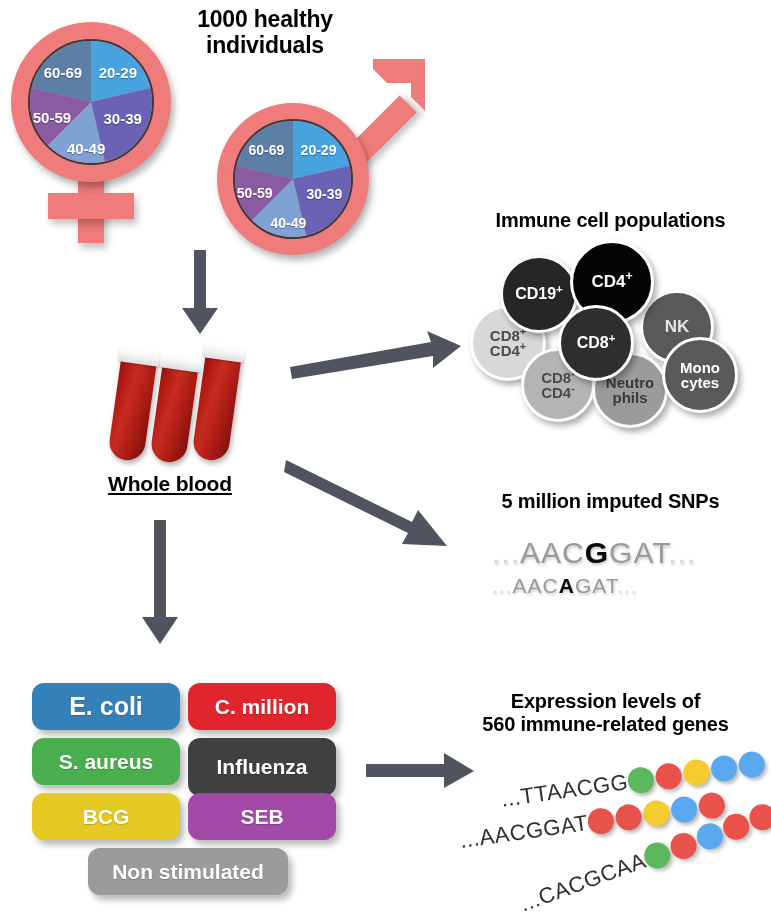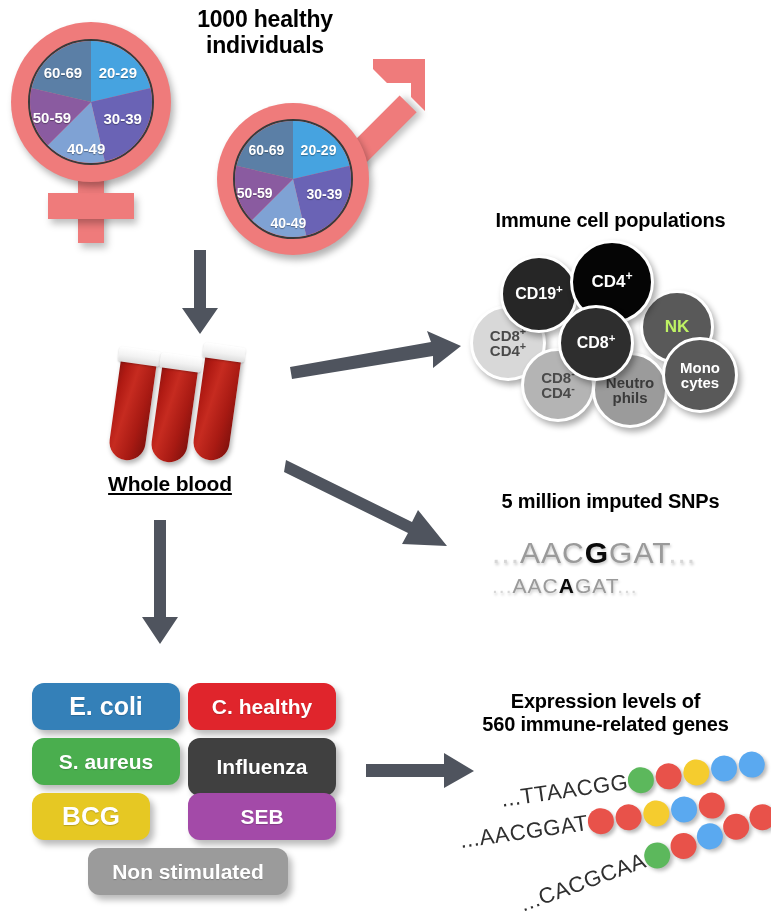--- a/index.html
+++ b/index.html
@@ -255,21 +255,21 @@
     </div>
 
     <div class="cell" style="left:521px; top:348px; width:74px; height:74px; background:#b4b4b4; color:#4a4a4a; font-size:15px; z-index:2;">
       <span>CD8<sup>-</sup><br>CD4<sup>-</sup></span>
     </div>
 
     <div class="cell" style="left:500px; top:255px; width:78px; height:78px; background:#262626; color:#ffffff; font-size:16px; z-index:3;">
       <span>CD19<sup>+</sup></span>
     </div>
 
-    <div class="cell" style="left:640px; top:290px; width:74px; height:74px; background:#595959; color:#bef264; font-size:17px; z-index:2;">
+    <div class="cell" style="left:640px; top:290px; width:74px; height:74px; background:#595959; color:#e5e5e5; font-size:17px; z-index:2;">
       <span>NK</span>
     </div>
 
     <div class="cell" style="left:570px; top:240px; width:84px; height:84px; background:#050505; color:#ffffff; font-size:17px; z-index:4;">
       <span>CD4<sup>+</sup></span>
     </div>
 
     <div class="cell" style="left:558px; top:305px; width:76px; height:76px; background:#2e2e2e; color:#ffffff; font-size:16px; z-index:5;">
       <span>CD8<sup>+</sup></span>
     </div>
@@ -287,26 +287,26 @@
 
   <div class="snp-row" style="left:492px; top:536px; font-size:30px;">
     <span class="dim">...</span><span class="mid">AAC</span><span class="hit">G</span><span class="mid">GAT</span><span class="dim">...</span>
   </div>
 
   <div class="snp-row" style="left:492px; top:574px; font-size:21px;">
     <span class="dim">...</span><span class="mid">AAC</span><span class="hit">A</span><span class="mid">GAT</span><span class="dim">...</span>
   </div>
 
   <div class="stim" style="left:32px; top:683px; width:148px; height:47px; background:#3480b8; font-size:25px;">E. coli</div>
-  <div class="stim" style="left:188px; top:683px; width:148px; height:47px; background:#e0252c; font-size:21px;">C. healthy</div>
+  <div class="stim" style="left:188px; top:683px; width:148px; height:47px; background:#e0252c; font-size:21px;">C. million</div>
 
   <div class="stim" style="left:32px; top:738px; width:148px; height:47px; background:#4aae4e; font-size:21px;">S. aureus</div>
   <div class="stim" style="left:188px; top:738px; width:148px; height:58px; background:#404040; font-size:21px;">Influenza</div>
 
-  <div class="stim" style="left:32px; top:793px; width:118px; height:47px; background:#e6c823; font-size:26px;">BCG</div>
+  <div class="stim" style="left:32px; top:793px; width:148px; height:47px; background:#e6c823; font-size:21px;">BCG</div>
   <div class="stim" style="left:188px; top:793px; width:148px; height:47px; background:#a34aa8; font-size:21px;">SEB</div>
 
   <div class="stim" style="left:88px; top:848px; width:200px; height:47px; background:#9b9b9b; font-size:21px;">Non stimulated</div>
 
   <svg class="arrow-svg" style="left:366px; top:753px;" width="110" height="36" viewBox="0 0 110 36">
     <path d="M0 11 L78 11 L78 0 L108 18 L78 35 L78 24 L0 24 Z" fill="#4f545e"></path>
   </svg>
 
   <div class="abs heading" style="left:440px; top:690px; width:331px; font-size:20px;">
     <div>Expression levels of</div>

